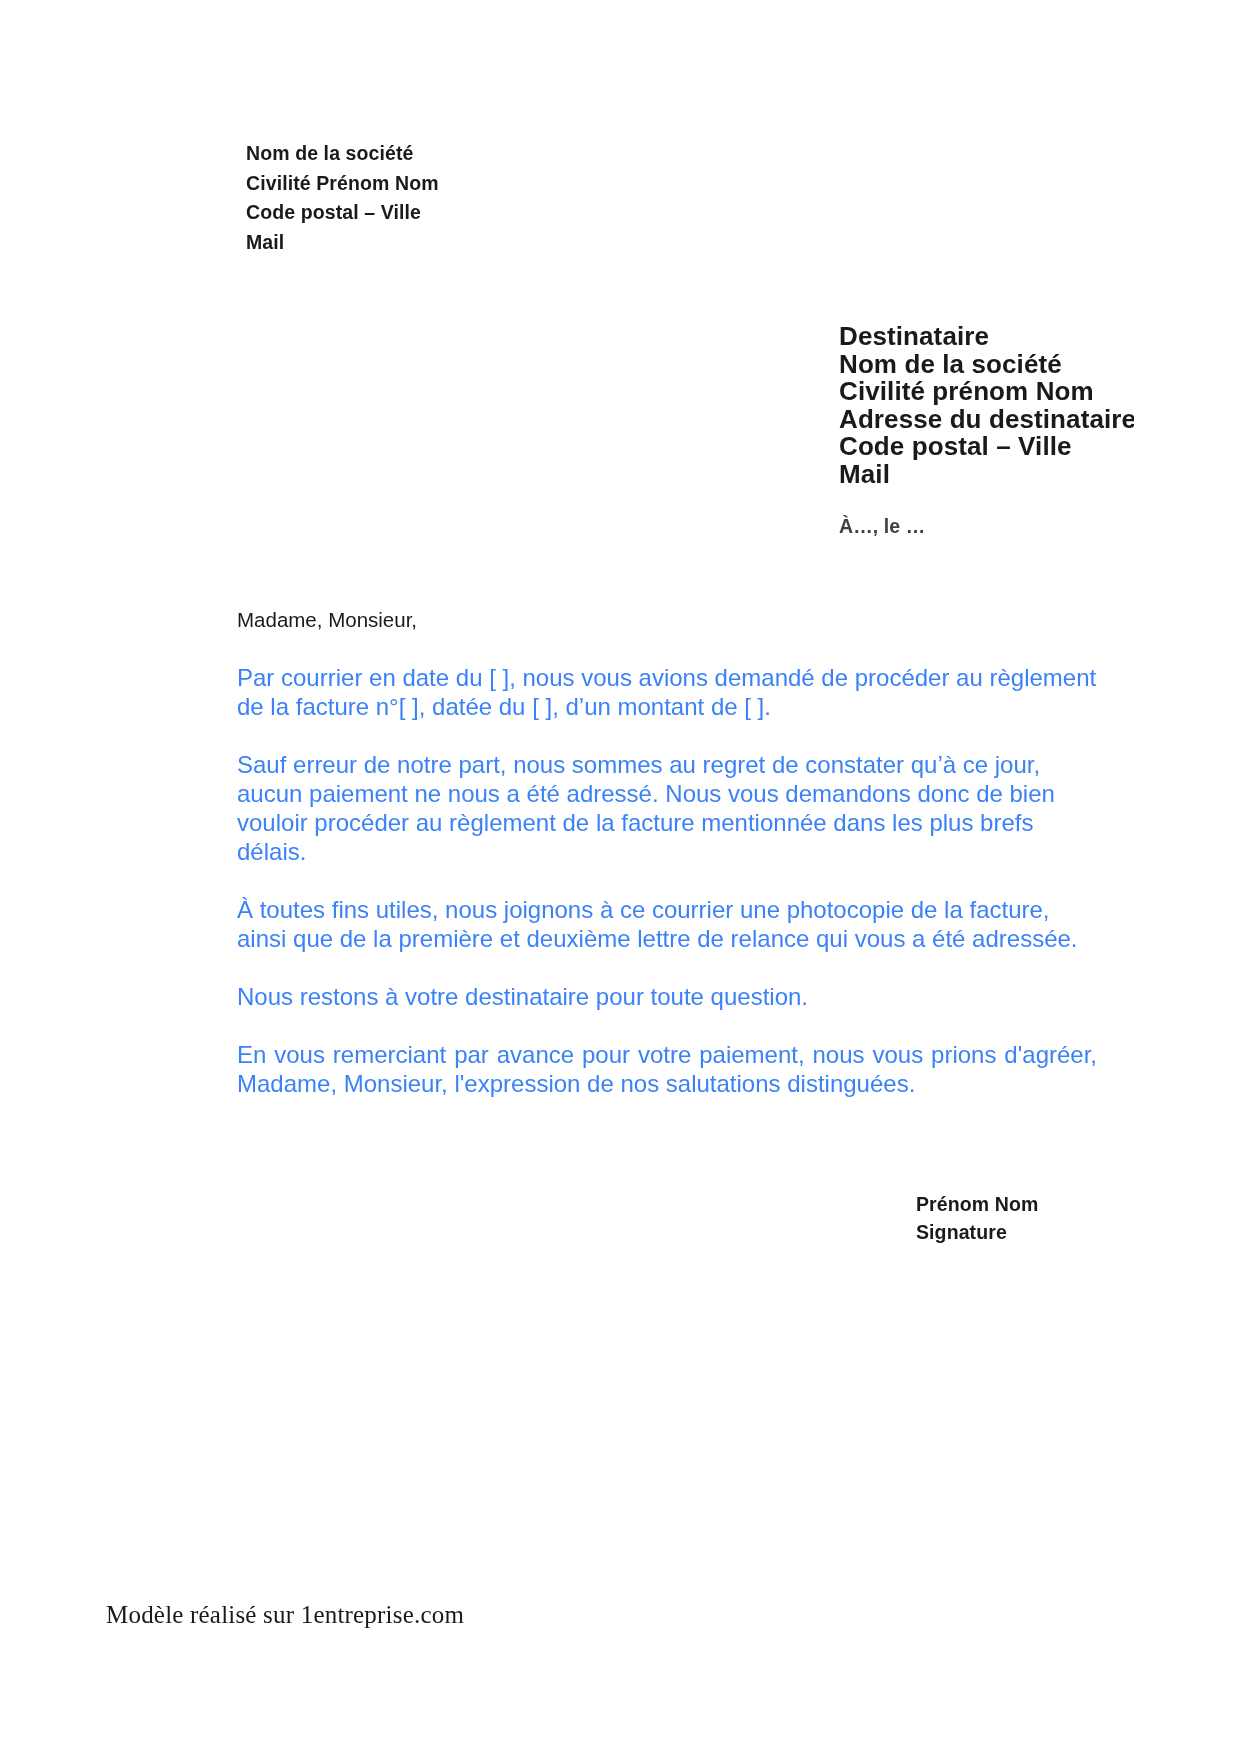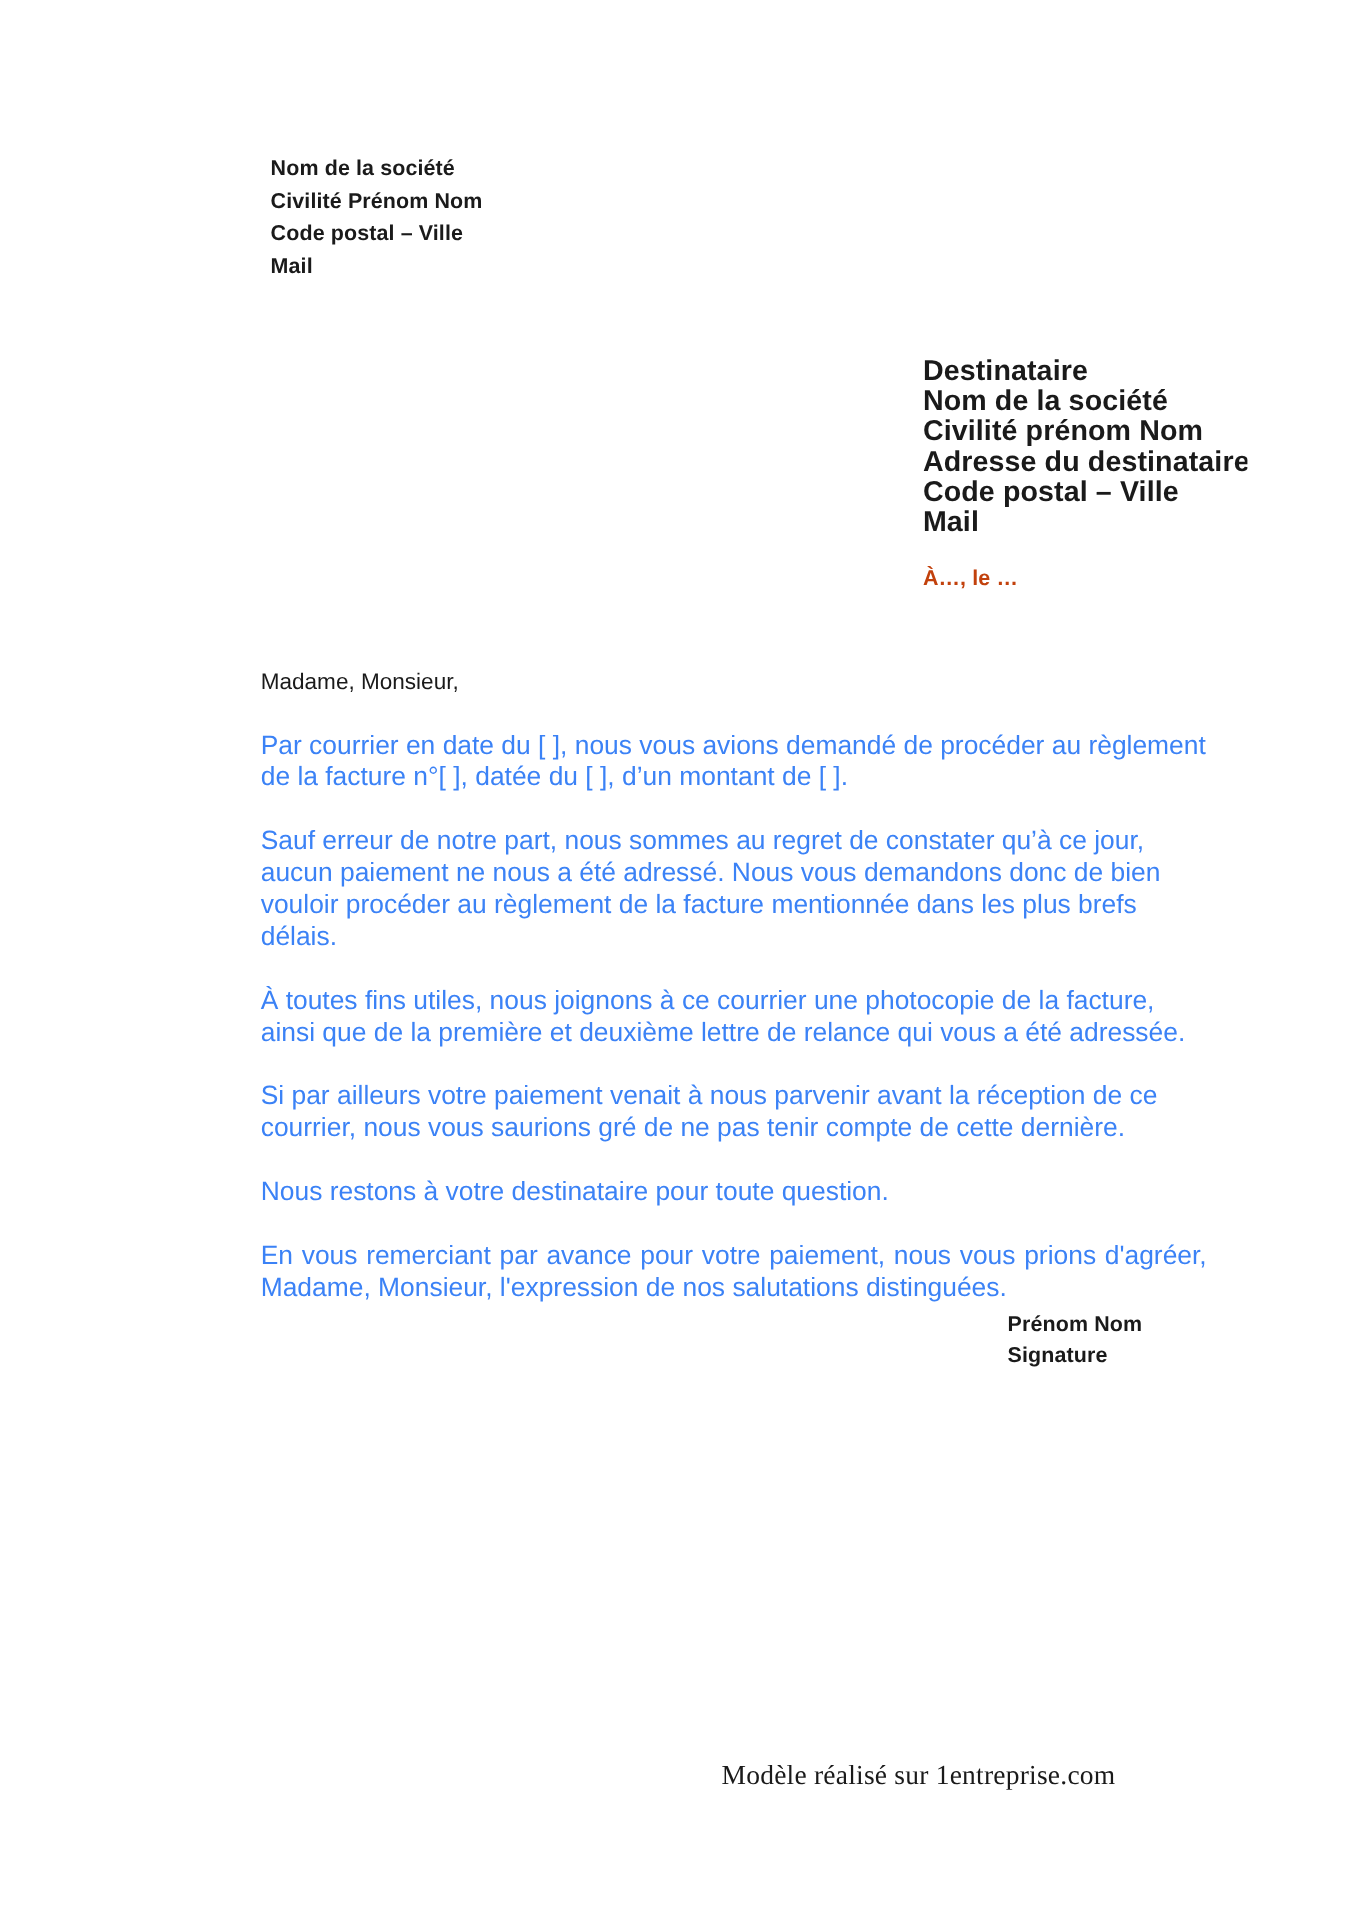--- a/index.html
+++ b/index.html
@@ -56,21 +56,21 @@
   .date-block {
     position: absolute;
     left: 733px;
     top: 513px;
   }
   .date-line {
     font-size: 19.5px;
     font-weight: bold;
     line-height: 27.5px;
     letter-spacing: 0.1px;
-    color: #c2410c;
+    color: #404040;
     white-space: pre;
   }
 
   
   .body-block {
     position: absolute;
     left: 131px;
     top: 606px;
     width: 860px;
   }
@@ -106,21 +106,21 @@
     color: #1a1a1a;
     white-space: pre;
   }
 
   
   .footer-credit {
     position: absolute;
     left: 0;
     right: 0;
     top: 1600px;
-    text-align: right;
+    text-align: left;
     padding-right: 120px;
   }
   .footer-credit-text {
     font-family: "Liberation Serif", serif;
     font-size: 25px;
     line-height: 30px;
     color: #1a1a1a;
     letter-spacing: 0.2px;
   }
 </style>
@@ -147,21 +147,20 @@
 
   <div class="date-block">
     <div class="date-line">À…, le …</div>
   </div>
 
   <div class="body-block">
     <p class="salutation">Madame, Monsieur,</p>
     <p class="body-par">Par courrier en date du [  ], nous vous avions demandé de procéder au règlement de la facture n°[   ], datée du [   ], d’un montant de [   ].</p>
     <p class="body-par">Sauf erreur de notre part, nous sommes au regret de constater qu’à ce jour, aucun paiement ne nous a été adressé. Nous vous demandons donc de bien vouloir procéder au règlement de la facture mentionnée dans les plus brefs délais.</p>
     <p class="body-par">À toutes fins utiles, nous joignons à ce courrier une photocopie de la facture, ainsi que de la première et deuxième lettre de relance qui vous a été adressée.</p>
-    <p class="body-par">Si par ailleurs votre paiement venait à nous parvenir avant la réception de ce courrier, nous vous saurions gré de ne pas tenir compte de cette dernière.</p>
     <p class="body-par">Nous restons à votre destinataire pour toute question.</p>
     <p class="body-par justified">En vous remerciant par avance pour votre paiement, nous vous prions d'agréer, Madame, Monsieur, l'expression de nos salutations distinguées.</p>
   </div>
 
   <div class="signature-block">
     <div class="signature-line">Prénom Nom</div>
     <div class="signature-line">Signature</div>
   </div>
 
   <div class="footer-credit">

